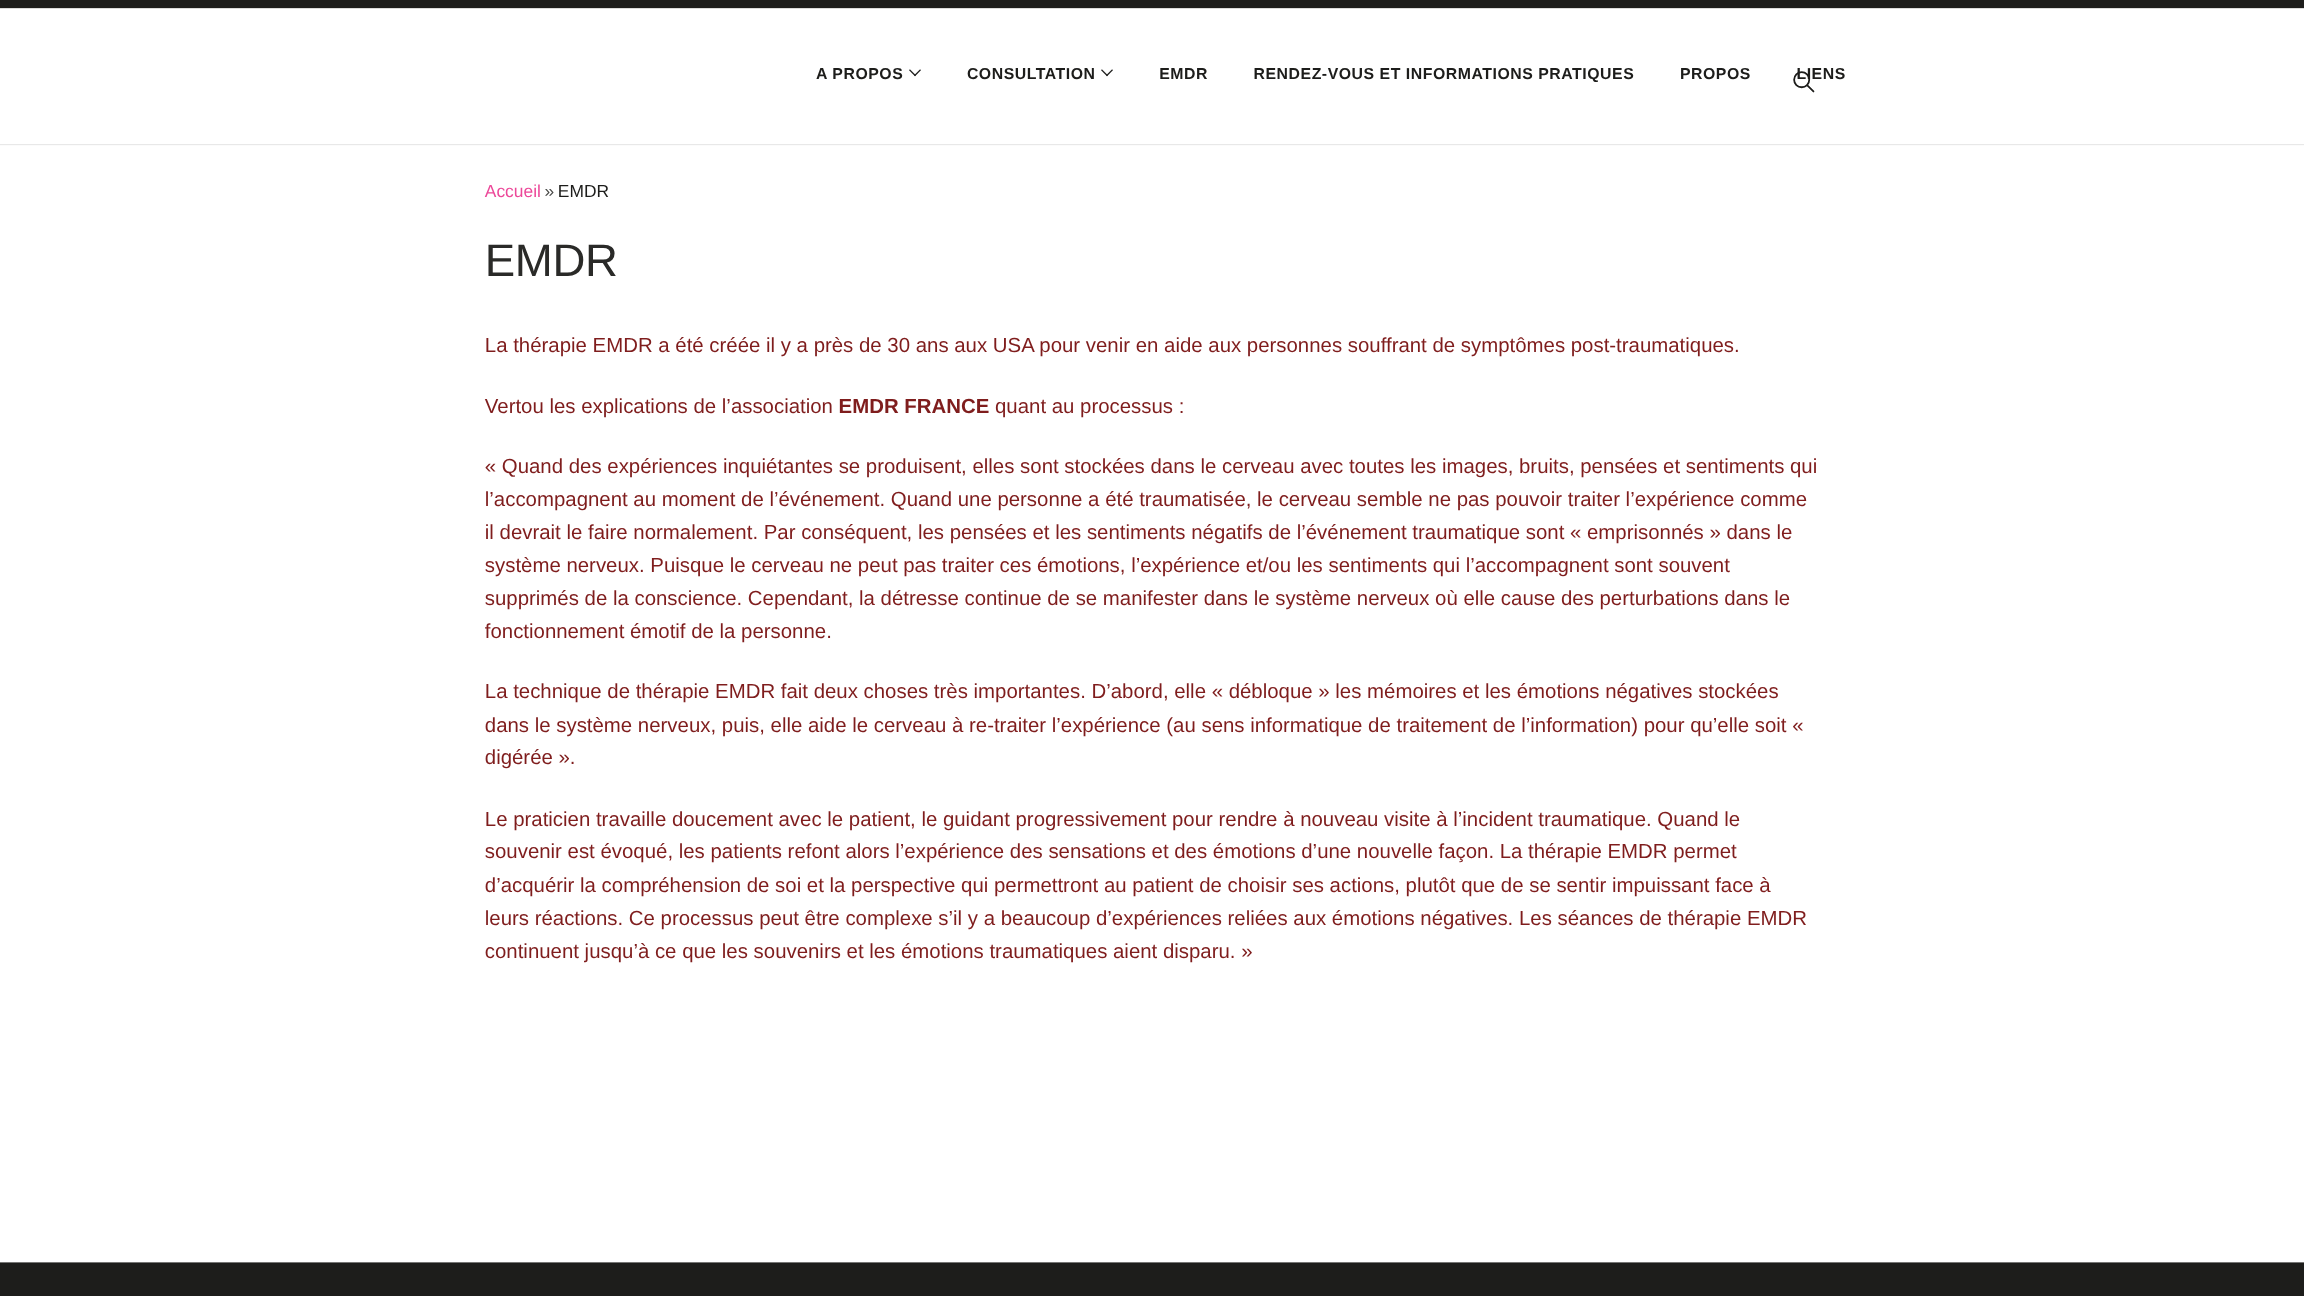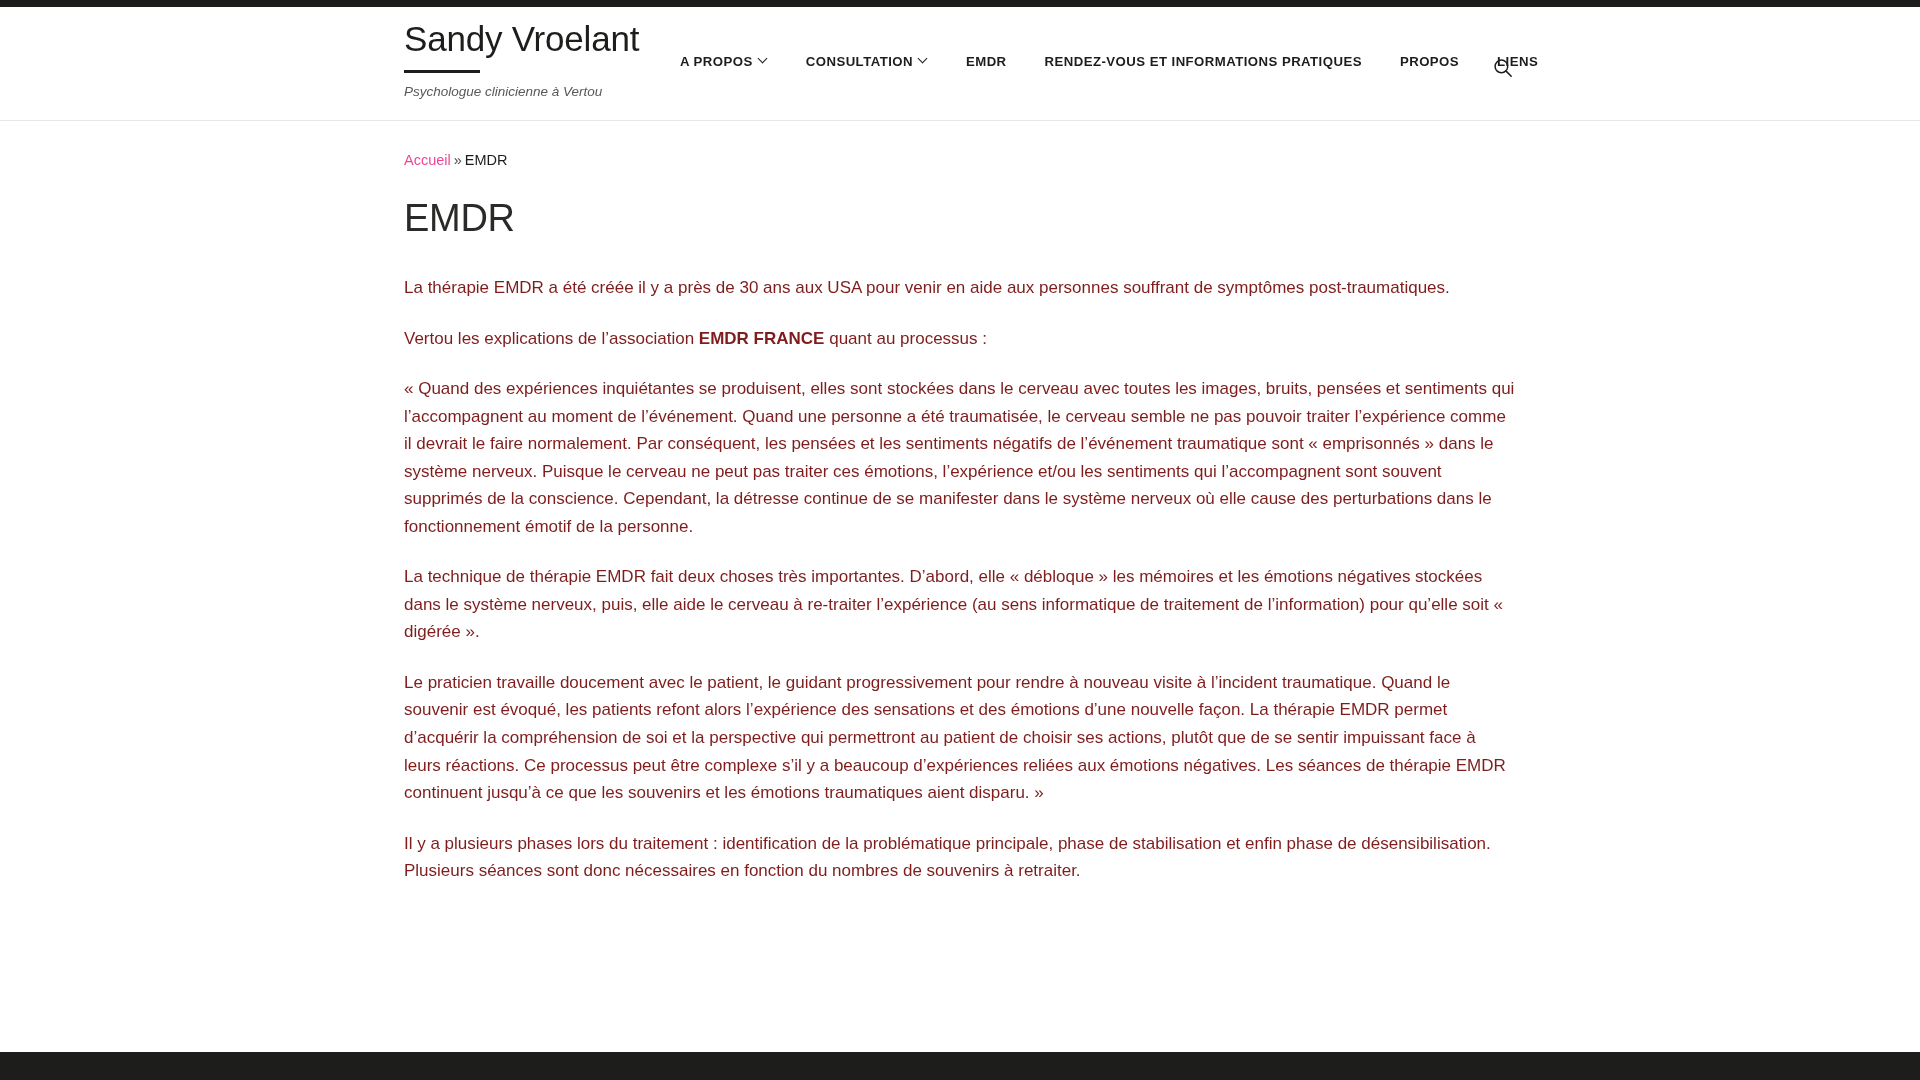--- a/index.html
+++ b/index.html
@@ -183,25 +183,20 @@
   }
 </style>
 </head>
 <body>
 
 <div class="top-strip"></div>
 
 <header class="site-header">
   <div class="header-inner">
 
-    <div class="brand">
-      <h1 class="brand-title">Sandy Vroelant</h1>
-      <div class="brand-rule"></div>
-      <div class="brand-tagline">Psychologue clinicienne à Vertou</div>
-    </div>
 
     <nav class="main-nav">
       <a class="nav-item" href="#">
         <span>A PROPOS</span>
         <span class="chevron"></span>
       </a>
       <a class="nav-item" href="#">
         <span>CONSULTATION</span>
         <span class="chevron"></span>
       </a>
@@ -243,20 +238,19 @@
       <p>La thérapie EMDR a été créée il y a près de 30 ans aux USA pour venir en aide aux personnes souffrant de symptômes post-traumatiques.</p>
 
       <p><span>Vertou les explications de l’association </span><strong>EMDR FRANCE</strong><span> quant au processus :</span></p>
 
       <p class="quote">« Quand des expériences inquiétantes se produisent, elles sont stockées dans le cerveau avec toutes les images, bruits, pensées et sentiments qui l’accompagnent au moment de l’événement. Quand une personne a été traumatisée, le cerveau semble ne pas pouvoir traiter l’expérience comme il devrait le faire normalement. Par conséquent, les pensées et les sentiments négatifs de l’événement traumatique sont « emprisonnés » dans le système nerveux. Puisque le cerveau ne peut pas traiter ces émotions, l’expérience et/ou les sentiments qui l’accompagnent sont souvent supprimés de la conscience. Cependant, la détresse continue de se manifester dans le système nerveux où elle cause des perturbations dans le fonctionnement émotif de la personne.</p>
 
       <p class="quote">La technique de thérapie EMDR fait deux choses très importantes. D’abord, elle « débloque » les mémoires et les émotions négatives stockées dans le système nerveux, puis, elle aide le cerveau à re-traiter l’expérience (au sens informatique de traitement de l’information) pour qu’elle soit « digérée ».</p>
 
       <p class="quote">Le praticien travaille doucement avec le patient, le guidant progressivement pour rendre à nouveau visite à l’incident traumatique. Quand le souvenir est évoqué, les patients refont alors l’expérience des sensations et des émotions d’une nouvelle façon. La thérapie EMDR permet d’acquérir la compréhension de soi et la perspective qui permettront au patient de choisir ses actions, plutôt que de se sentir impuissant face à leurs réactions. Ce processus peut être complexe s’il y a beaucoup d’expériences reliées aux émotions négatives. Les séances de thérapie EMDR continuent jusqu’à ce que les souvenirs et les émotions traumatiques aient disparu. »</p>
 
-      <p>Il y a plusieurs phases lors du traitement : identification de la problématique principale, phase de stabilisation et enfin phase de désensibilisation. Plusieurs séances sont donc nécessaires en fonction du nombres de souvenirs à retraiter.</p>
 
 
     </div>
   </div>
 </main>
 
 <footer class="site-footer"></footer>
 
 </body></html>

